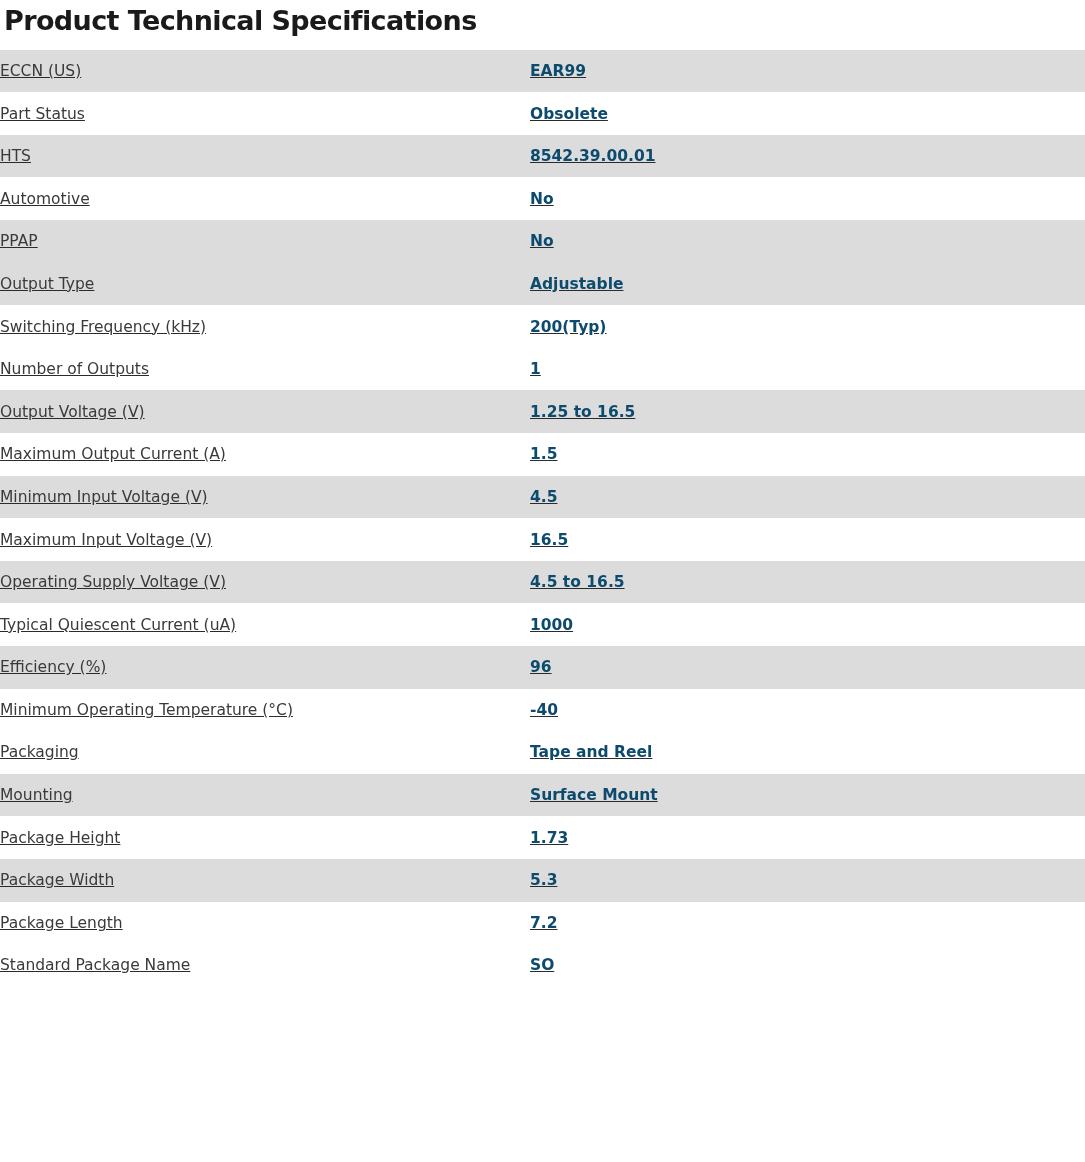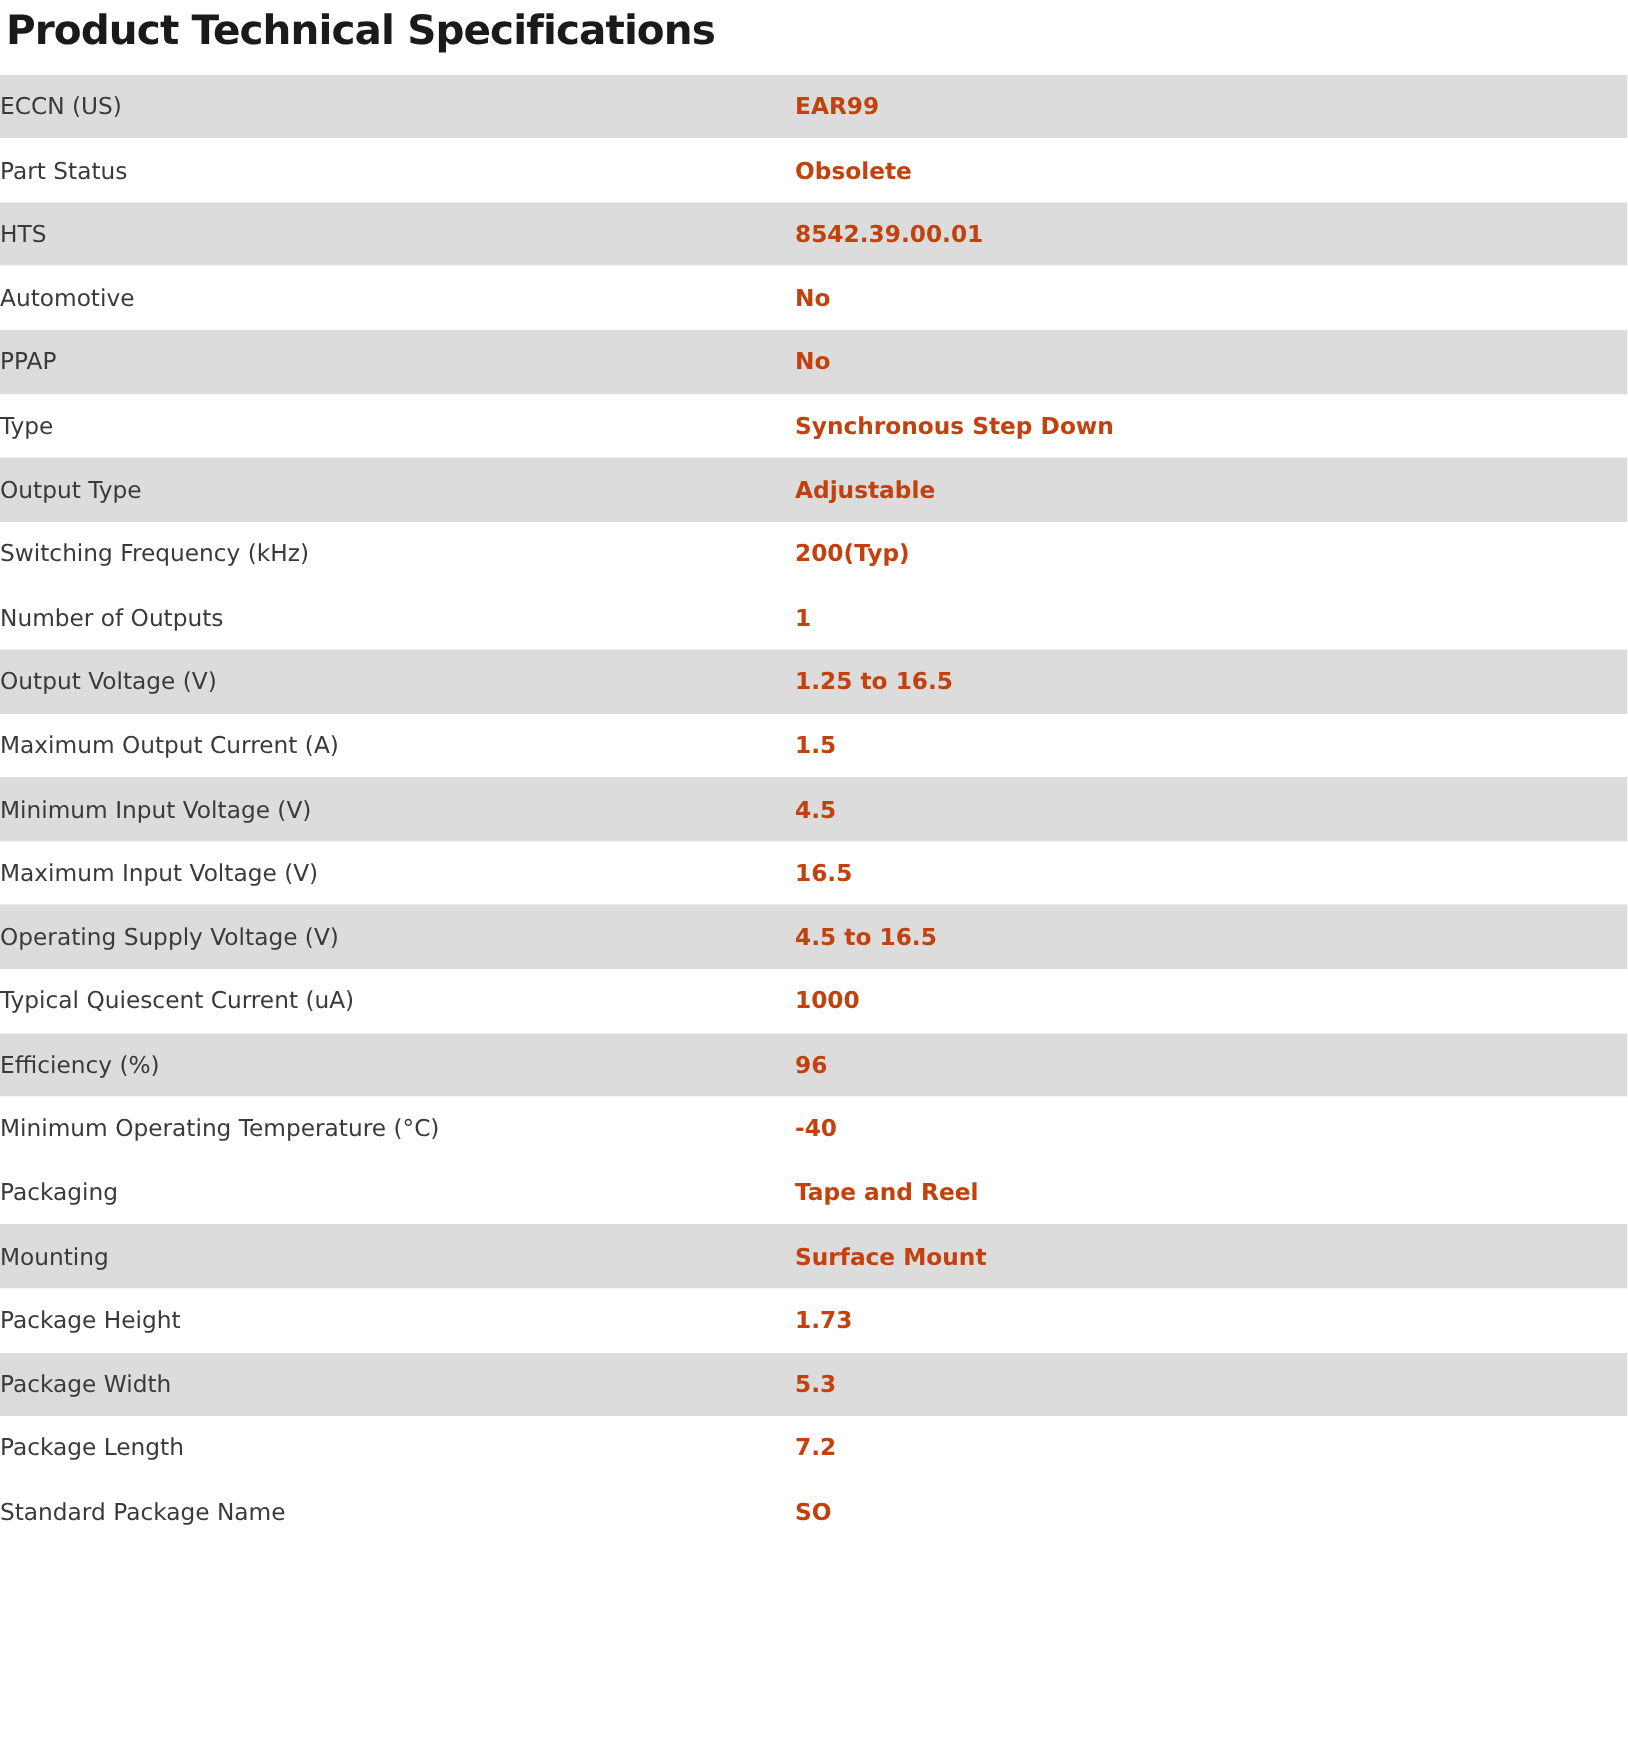--- a/index.html
+++ b/index.html
@@ -24,20 +24,21 @@
     letter-spacing: -0.6px;
     color: #1a1a1a;
     margin: 6px 0 0 4px;
     padding: 0 0 14px 0;
     line-height: 1.1;
   }
   table.spec-table {
     width: 1085px;
     border-collapse: collapse;
     table-layout: fixed;
+    text-decoration: underline;
   }
   table.spec-table tr.row-shaded td {
     background: #dcdcdc;
   }
   table.spec-table tr.row-plain td {
     background: #ffffff;
     margin-top: 11px;
   }
   table.spec-table td {
     height: 42.6px;
@@ -46,21 +47,21 @@
     font-size: 15.5px;
   }
   td.spec-label {
     width: 530px;
     padding-left: 36px;
     color: #3a3a3a;
     font-weight: 400;
   }
   td.spec-value {
     padding-left: 27px;
-    color: #c2410c;
+    color: #0c4a6e;
     font-weight: bold;
   }
 </style>
 </head>
 <body>
 
 <div class="page">
   <h1 class="page-title">Product Technical Specifications</h1>
   <table class="spec-table">
     <tbody>
@@ -76,24 +77,20 @@
           <td class="spec-label">HTS</td>
           <td class="spec-value">8542.39.00.01</td>
         </tr>
         <tr class="row-plain">
           <td class="spec-label">Automotive</td>
           <td class="spec-value">No</td>
         </tr>
         <tr class="row-shaded">
           <td class="spec-label">PPAP</td>
           <td class="spec-value">No</td>
-        </tr>
-        <tr class="row-plain">
-          <td class="spec-label">Type</td>
-          <td class="spec-value">Synchronous Step Down</td>
         </tr>
         <tr class="row-shaded">
           <td class="spec-label">Output Type</td>
           <td class="spec-value">Adjustable</td>
         </tr>
         <tr class="row-plain">
           <td class="spec-label">Switching Frequency (kHz)</td>
           <td class="spec-value">200(Typ)</td>
         </tr>
         <tr class="row-plain">

